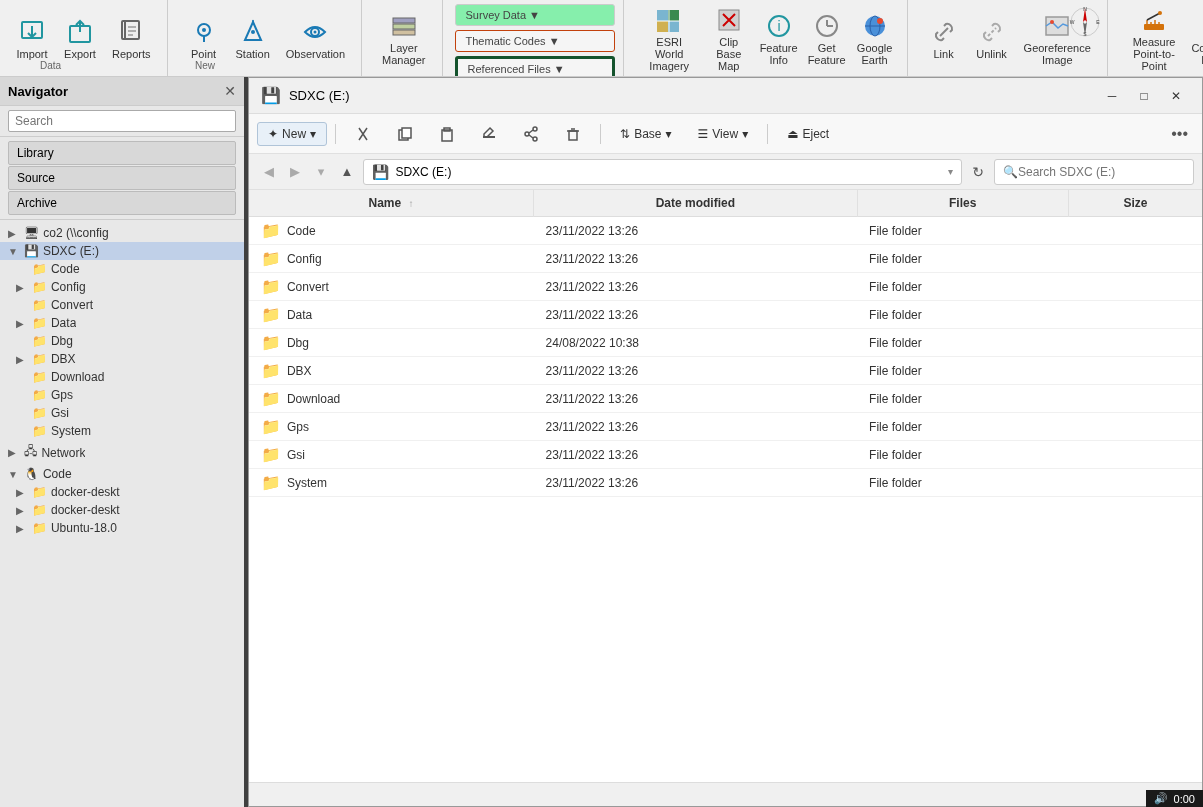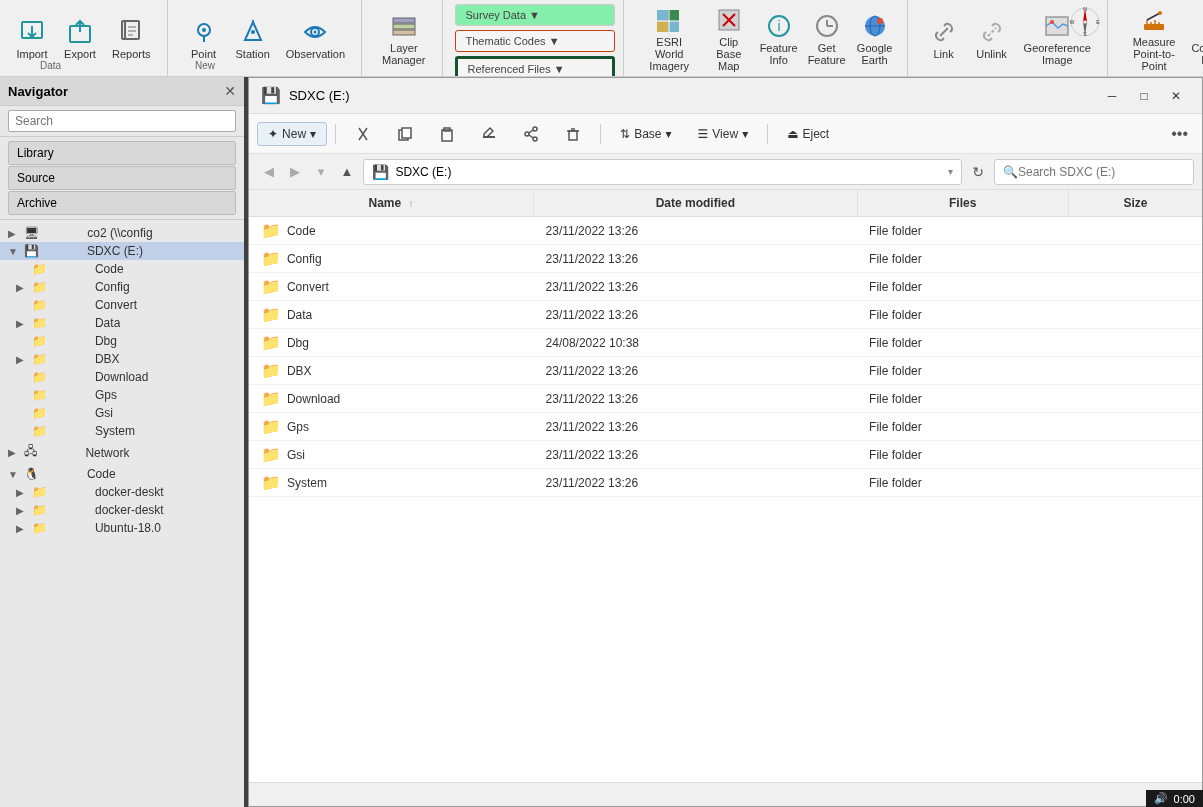--- a/index.html
+++ b/index.html
@@ -97,21 +97,21 @@
       align-items: center;
       padding: 2px 8px;
       cursor: pointer;
       font-size: 12px;
       color: #333;
       user-select: none;
     }
     .tree-item.selected { background: #c0d0e8; }
     .tree-arrow { width: 16px; font-size: 10px; color: #666; flex-shrink: 0; }
     .tree-icon { margin-right: 4px; flex-shrink: 0; }
-    .tree-label { font-size: 12px; white-space: nowrap; overflow: hidden; text-overflow: ellipsis; margin-left: 44px; }
+    .tree-label { font-size: 12px; white-space: nowrap; overflow: hidden; text-overflow: ellipsis; }
     .tree-indent-1 { padding-left: 16px; }
 
     
     .main-area {
       flex: 1;
       position: relative;
       background: #ababab;
     }
     .file-window {
       position: absolute;

